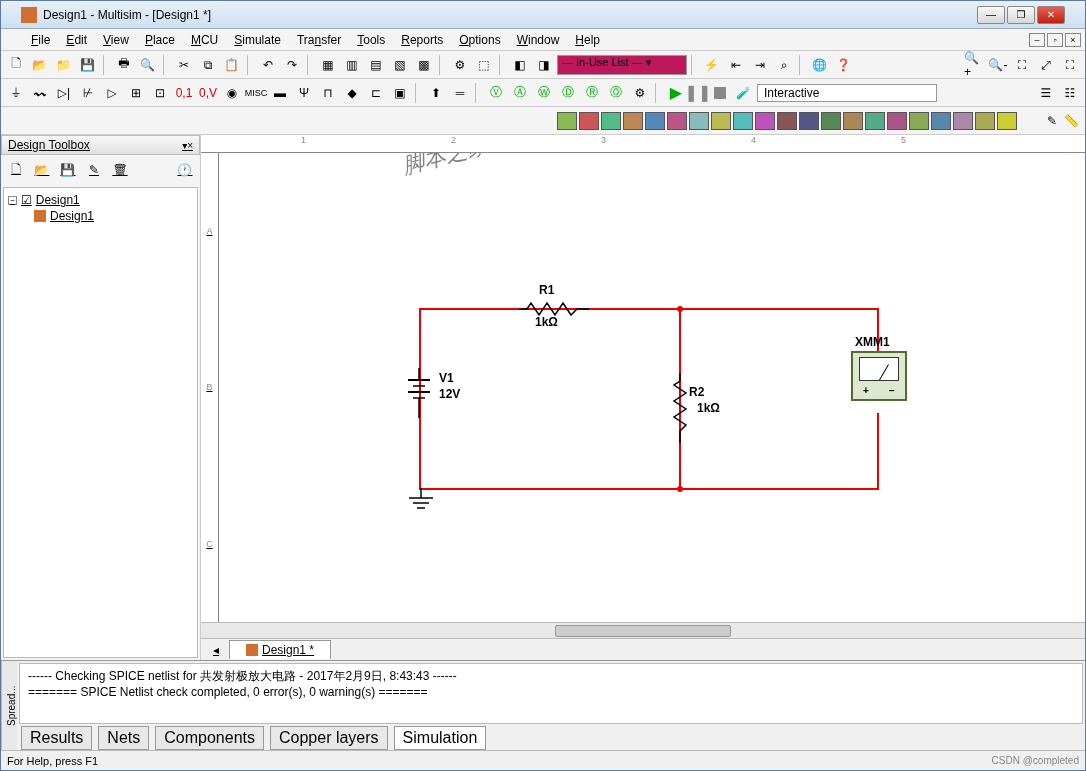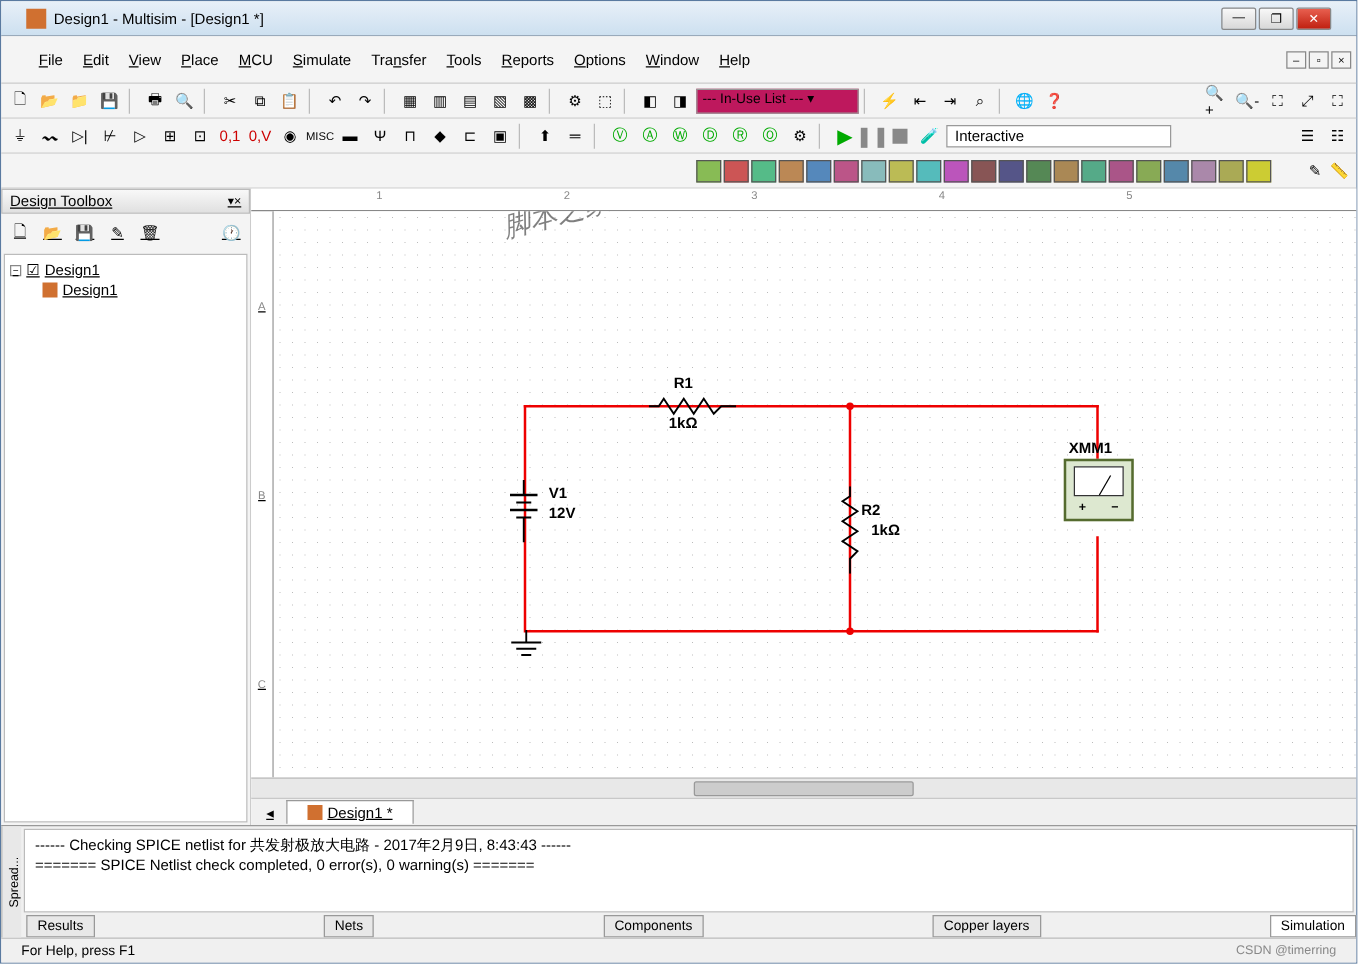--- a/index.html
+++ b/index.html
@@ -8,21 +8,21 @@
 
 
 .titlebar { height: 28px; background: linear-gradient(#e8f0f8,#cde0f0); display: flex; align-items: center; padding: 0 20px; border-bottom: 1px solid #9ab; }
 .titlebar .app-icon { width: 16px; height: 16px; background: #d07030; margin-right: 6px; display: inline-block; }
 .titlebar .title { font-size: 12px; color: #000; flex: 1; }
 .winbtns { display: flex; gap: 2px; }
 .winbtn { width: 28px; height: 18px; border: 1px solid #888; background: linear-gradient(#f8f8f8,#d8d8d8); font-size: 10px; display: flex; align-items: center; justify-content: center; border-radius: 2px; }
 .winbtn.close { background: linear-gradient(#e86050,#c02010); color: #fff; }
 
 
-.menubar { height: 38px; background: #f4f4f4; display: flex; align-items: center; padding: 0 4px; font-size: 12px; border-bottom: 1px solid #ccc; position: relative; }
+.menubar { height: 22px; background: #f4f4f4; display: flex; align-items: center; padding: 0 4px; font-size: 12px; border-bottom: 1px solid #ccc; position: relative; }
 .menubar .mi { padding: 2px 8px; cursor: default; }
 .menubar .mi u { text-decoration: underline; }
 .menubar .mdi { margin-left: auto; display: flex; gap: 2px; }
 .menubar .mdi .mbtn { width: 16px; height: 14px; border: 1px solid #888; font-size: 9px; display:flex;align-items:center;justify-content:center; }
 
 
 .toolbar { height: 28px; background: #f4f4f4; border-bottom: 1px solid #ccc; display: flex; align-items: center; padding: 0 4px; gap: 2px; }
 .tb-btn { width: 22px; height: 22px; border: 1px solid transparent; display: flex; align-items: center; justify-content: center; font-size: 12px; cursor: default; }
 .tb-sep { width: 6px; height: 20px; border-left: 1px solid #bbb; margin: 0 2px; }
 .tb-select { height: 20px; font-size: 11px; border: 1px solid #999; background: #be185d; padding: 0 16px 0 4px; min-width: 130px; position: relative; }
@@ -76,26 +76,26 @@
 .meter .terms { display:flex;justify-content:space-around;font-size:10px;font-weight:bold; }
 
 
 .watermark { position:absolute; left:180px; top:-30px; font-size:22px; color:rgba(0,0,0,0.5); transform:rotate(-15deg); font-style:italic; pointer-events:none; }
 
 
 .output { height: 90px; border-top:1px solid #999; display:flex; }
 .output .side-label { width:16px; background:#e8e8e8; writing-mode:vertical-lr; transform:rotate(180deg); font-size:10px; text-align:center; padding:2px 0; border-right:1px solid #bbb; }
 .output .body { flex:1; display:flex; flex-direction:column; }
 .output .log { flex:1; background:#fff; border:1px solid #bbb; margin:2px; padding:4px 8px; font-size:12px; overflow:auto; }
-.output .tabs { display:flex; font-size:11px; gap:18px; padding-left:4px;justify-content:space-between; }
+.output .tabs { display:flex; font-size:16px; gap:6px; padding-left:4px; }
 .output .tabs .otab { border:1px solid #999; padding:2px 8px; background:#e8e8e8; }
 .output .tabs .otab.active { background:#fff; }
 
 
-.statusbar { height:20px; background:#f0f0f0; border-top:1px solid #bbb; font-size:11px; display:flex; align-items:center; padding:0 16px; }
+.statusbar { height:20px; background:#f0f0f0; border-top:1px solid #bbb; font-size:11px; display:flex; align-items:center; padding:0 6px; }
 .statusbar .seg { margin-right:20px; }
 .statusbar .right { margin-left:auto; color:#888; font-size:10px; }
 
 
 .inst-row { display:flex; gap:2px; padding:2px 6px; flex-wrap:nowrap; }
 .inst-row .ib { width:20px;height:18px;border:1px solid #555; }
 </style>
 </head>
 <body>
 
@@ -379,15 +379,15 @@
         <div class="otab">Nets</div>
         <div class="otab">Components</div>
         <div class="otab">Copper layers</div>
         <div class="otab active">Simulation</div>
       </div>
     </div>
   </div>
 
   <div class="statusbar">
     <span class="seg">For Help, press F1</span>
-    <span class="right">CSDN @timerring</span>
+    <span class="right">CSDN @completed</span>
   </div>
 </div>
 
 </body></html>

